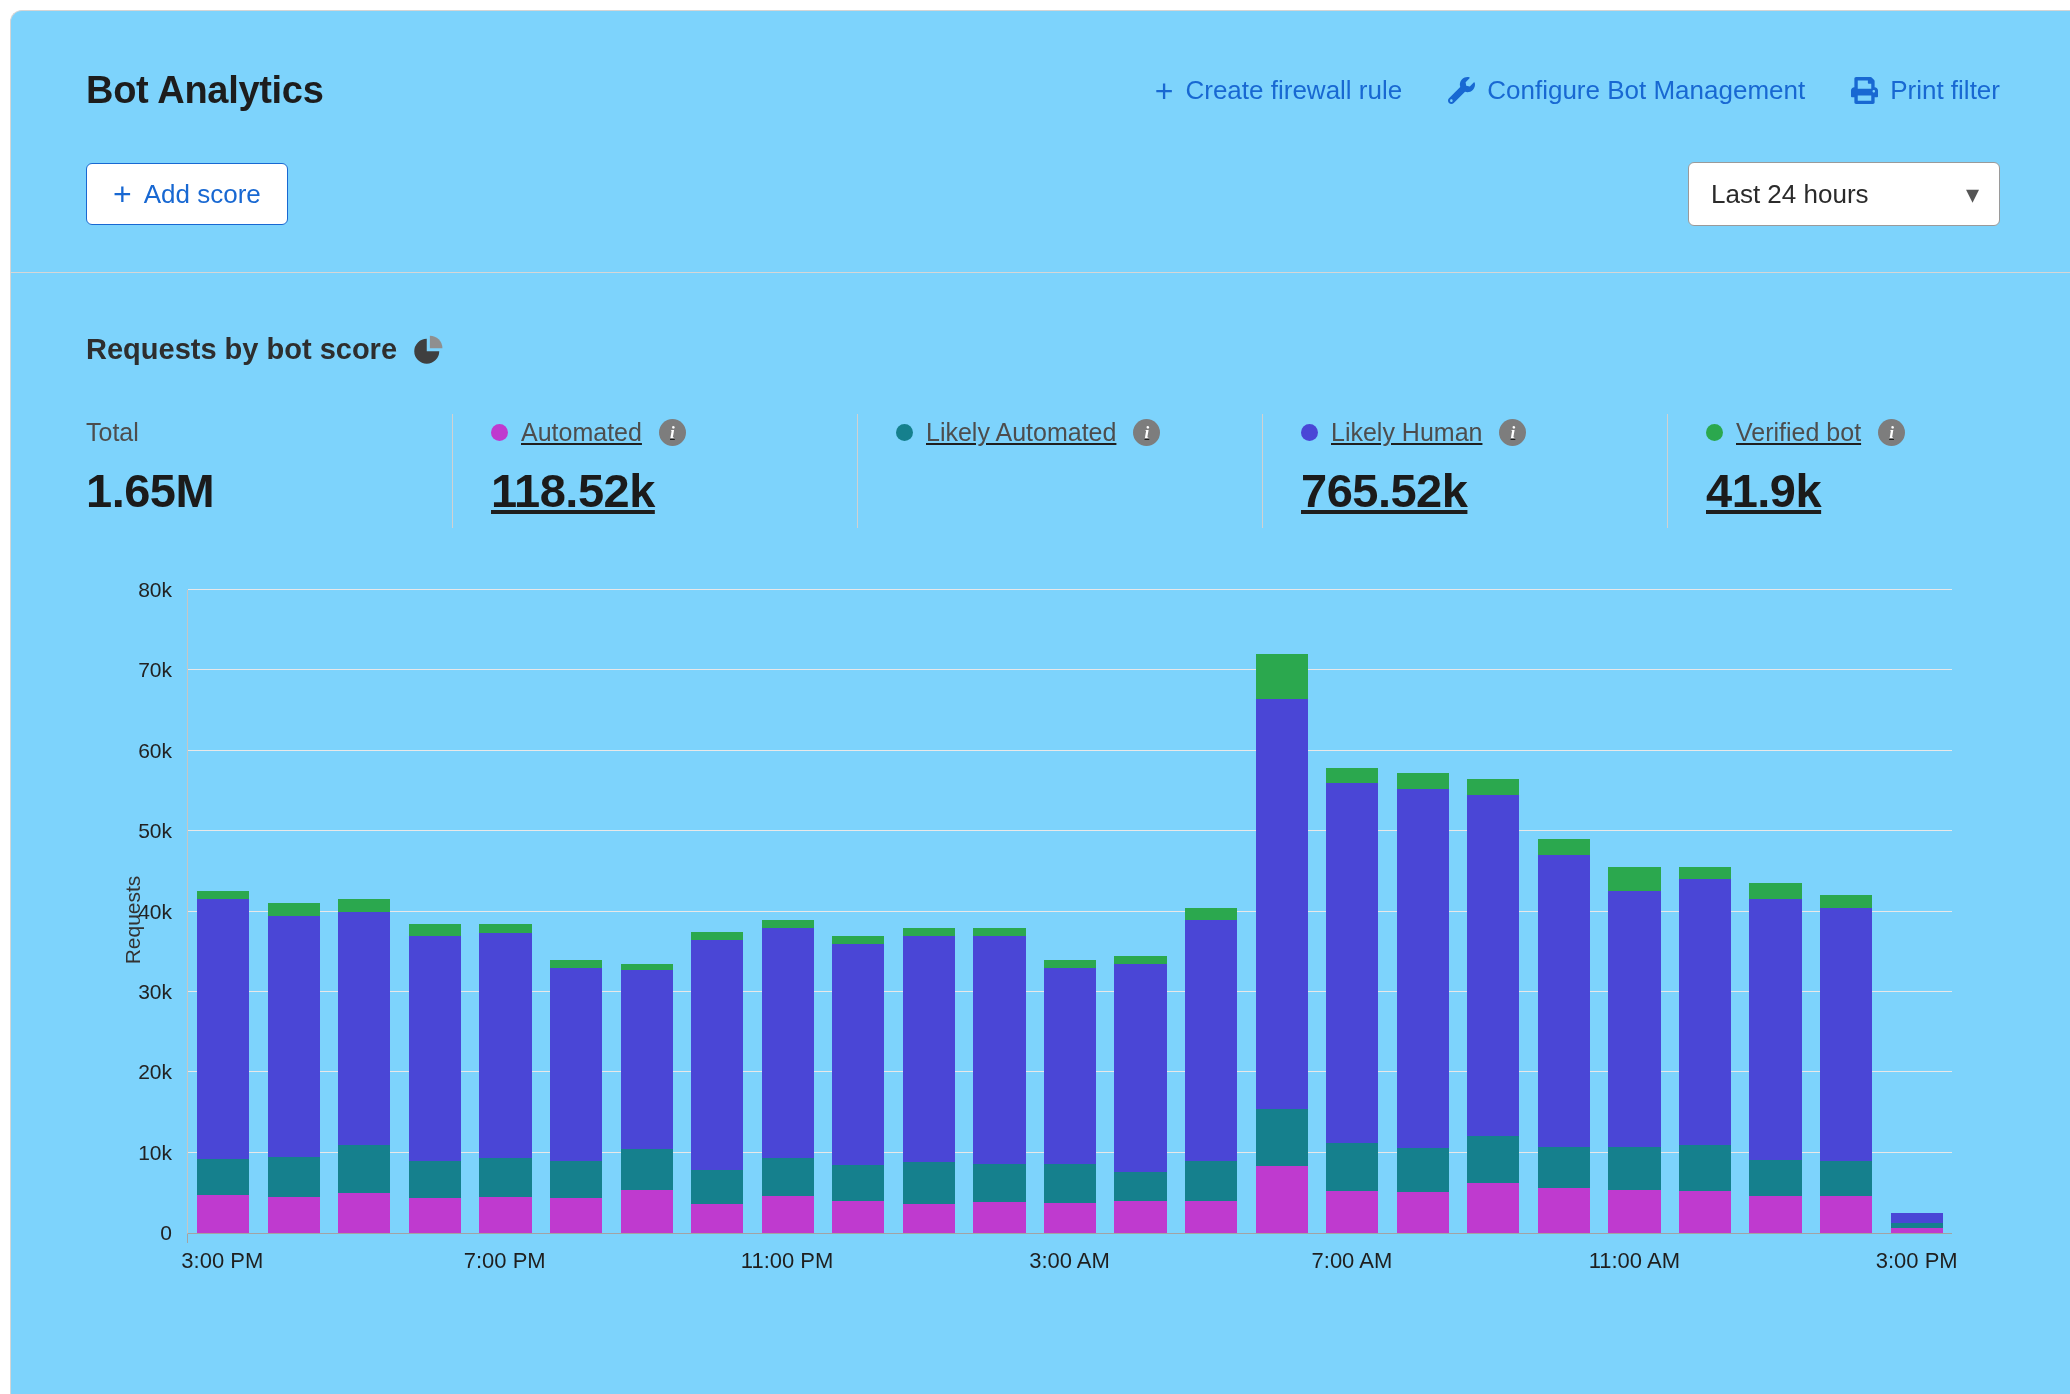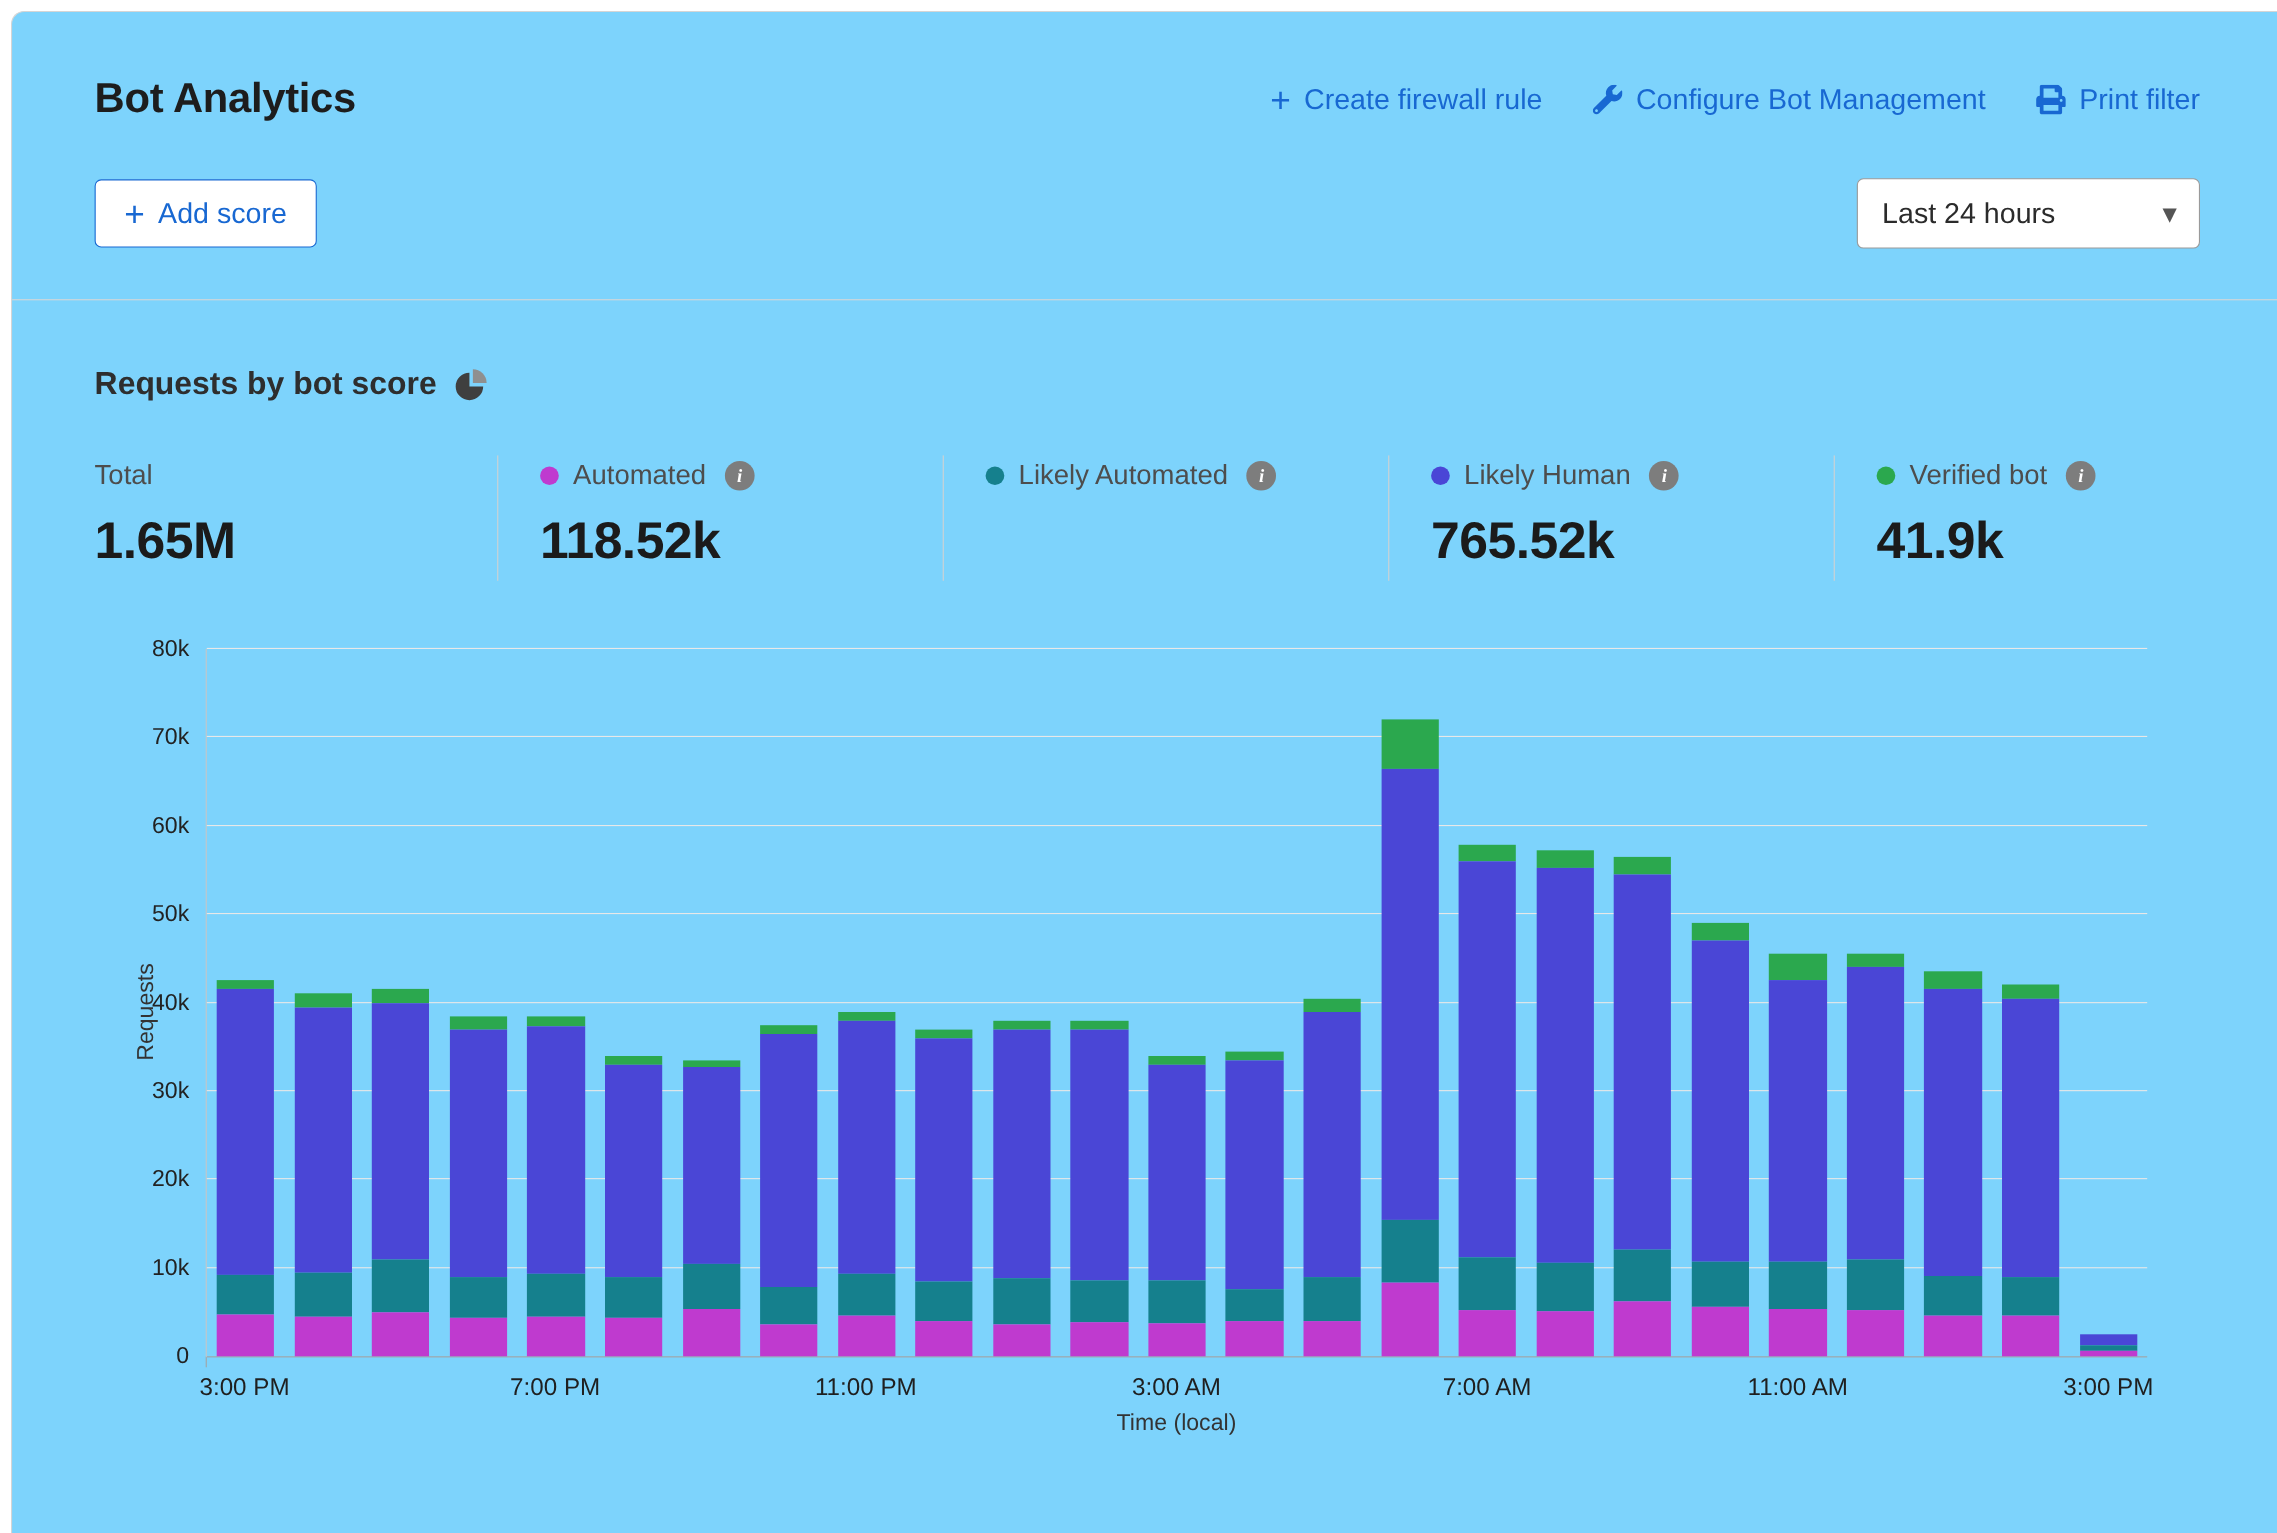--- a/index.html
+++ b/index.html
@@ -31,21 +31,21 @@
 
   
   .section { padding: 60px 30px 0 75px; }
   .section-title-row { display: flex; align-items: center; gap: 16px; }
   h2 { font-size: 29px; font-weight: 700; color: #2e2e2e; }
   .pie-icon { width: 30px; height: 30px; }
 
   
   .stats { display: flex; margin-top: 48px; gap: 32px; }
   .stat { flex: 1; padding: 4px 20px 10px 0; }
-  .stat.with-border { border-left: 1px solid #d1d1d1; padding-left: 38px; }
+  .stat.with-border { border-left: 1px solid #d1d1d1; padding-left: 38px; text-decoration: underline; }
   .stat-label-row { display: flex; align-items: center; gap: 13px; }
   .dot { width: 17px; height: 17px; border-radius: 50%; flex: 0 0 auto; }
   .stat-label { font-size: 25px; color: #4d4d4d; }
   .info { width: 27px; height: 27px; border-radius: 50%; background: #7d7d7d; color: #fff;
     display: inline-flex; align-items: center; justify-content: center; cursor: pointer;
     font-size: 17px; font-weight: 700; font-style: italic;
     font-family: "Liberation Serif", serif; flex: 0 0 auto; margin-left: 4px; }
   .stat-value { font-size: 47px; font-weight: 700; color: #1b1b1b; margin-top: 16px;
     letter-spacing: -0.5px; }
 
@@ -380,17 +380,16 @@
         </div>
       <div class="xaxis">
           <div class="xtick" style="left: 2%;">3:00 PM</div>
           <div class="xtick" style="left: 18%;">7:00 PM</div>
           <div class="xtick" style="left: 34%;">11:00 PM</div>
           <div class="xtick" style="left: 50%;">3:00 AM</div>
           <div class="xtick" style="left: 66%;">7:00 AM</div>
           <div class="xtick" style="left: 82%;">11:00 AM</div>
           <div class="xtick" style="left: 98%;">3:00 PM</div>
         </div>
-      <div class="xlabel">Time (local)</div>
     </div>
   </div>
 
 </div>
 
 </body></html>

